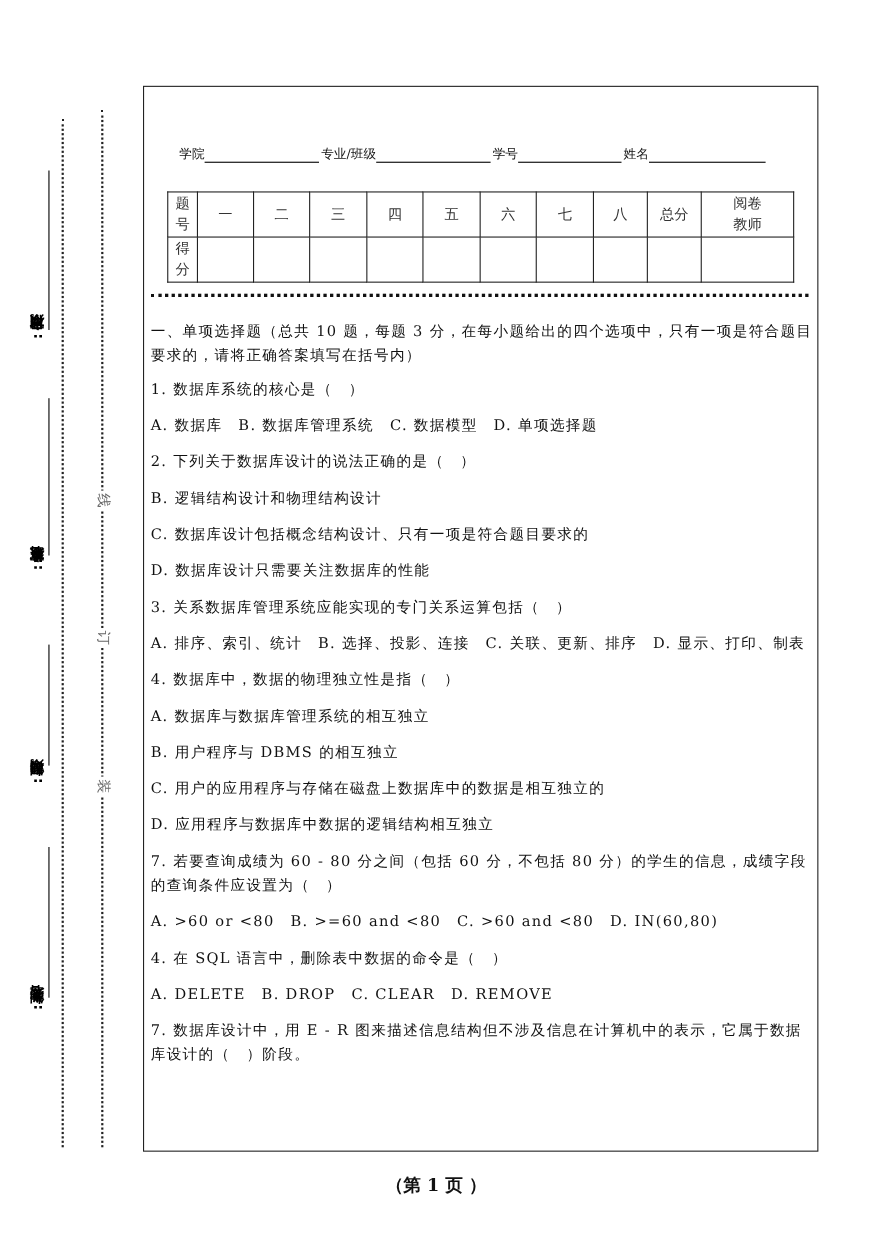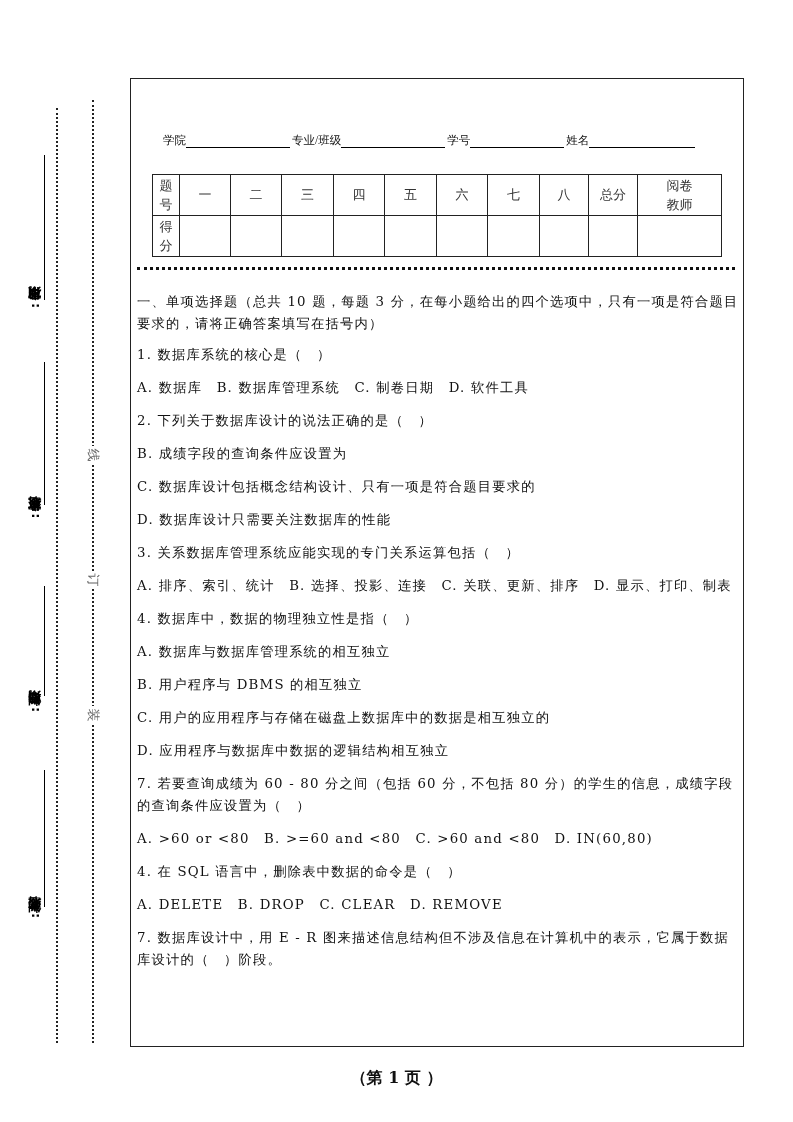--- a/index.html
+++ b/index.html
@@ -30,21 +30,21 @@
     .frame {
       position: absolute; left: 130px; top: 78px; width: 614px; height: 969px;
       border: 1.5px solid #222; box-sizing: border-box;
     }
     .title {
       position: absolute; left: 6px; top: 8px; width: 604px;
       font-size: 20.5px; white-space: nowrap; letter-spacing: 0.2px;
     }
     .info-row {
       position: absolute; left: 32px; top: 54px; font-size: 11.5px;
-      display: flex; align-items: flex-end; white-space: nowrap; font-family: Liberation Serif, serif;
+      display: flex; align-items: flex-end; white-space: nowrap;
     }
     .info-row .ul { display: inline-block; border-bottom: 1px solid #000; height: 12px; margin-right: 2px; }
     table.score {
       position: absolute; left: 21px; top: 95px; border-collapse: collapse;
       font-size: 13px; color: #333;
     }
     table.score td {
       border: 1.3px solid #222; text-align: center; padding: 0;
       height: 40px;
     }
@@ -136,24 +136,24 @@
     </tr>
   </tbody>
     </table>
 
   <div class="dotsep"></div>
 
   <div class="content">
     <p class="section">一、单项选择题（总共 10 题，每题 3 分，在每小题给出的四个选项中，只有一项是符合题目要求的，请将正确答案填写在括号内）</p>
 
     <p>1. 数据库系统的核心是（　）</p>
-    <p>A. 数据库　B. 数据库管理系统　C. 制卷日期　D. 软件工具</p>
+    <p>A. 数据库　B. 数据库管理系统　C. 数据模型　D. 单项选择题</p>
 
     <p>2. 下列关于数据库设计的说法正确的是（　）</p>
-    <p>B. 成绩字段的查询条件应设置为</p>
+    <p>B. 逻辑结构设计和物理结构设计</p>
     <p>C. 数据库设计包括概念结构设计、只有一项是符合题目要求的</p>
     <p>D. 数据库设计只需要关注数据库的性能</p>
 
     <p>3. 关系数据库管理系统应能实现的专门关系运算包括（　）</p>
     <p>A. 排序、索引、统计　B. 选择、投影、连接　C. 关联、更新、排序　D. 显示、打印、制表</p>
 
     <p>4. 数据库中，数据的物理独立性是指（　）</p>
     <p>A. 数据库与数据库管理系统的相互独立</p>
     <p>B. 用户程序与 DBMS 的相互独立</p>
     <p>C. 用户的应用程序与存储在磁盘上数据库中的数据是相互独立的</p>

